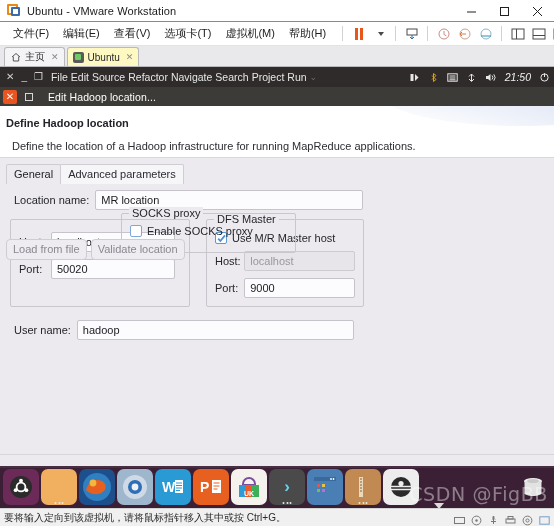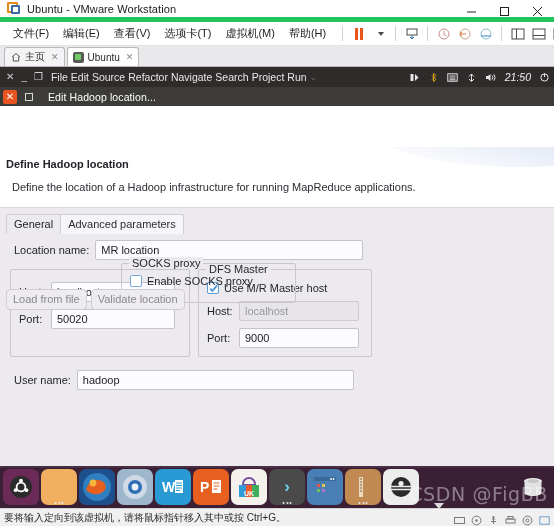--- a/index.html
+++ b/index.html
@@ -7,21 +7,21 @@
     width: 554px; height: 526px;
     font-family: "Liberation Sans", "DejaVu Sans", sans-serif;
     overflow: hidden;
     background: #fff;
   }
   #app { position: relative; width: 554px; height: 526px; background: #ffffff; }
 
   
   .vm-titlebar {
     height: 22px; display: flex; align-items: center;
-    background: #ffffff; border-bottom: 5px solid #22c55e;
+    background: #ffffff; border-bottom: 1px solid #22c55e;
     padding-left: 7px; position: relative;
   }
   .vm-logo { width: 13px; height: 13px; position: relative; margin-right: 7px; flex: none; }
   .vm-logo .sq1 { position: absolute; left: 0; top: 0; width: 11px; height: 11px;
     border: 2px solid #e8891c; border-radius: 1px; }
   .vm-logo .sq2 { position: absolute; left: 4px; top: 3px; width: 9px; height: 9px;
     border: 2px solid #3b6ca8; border-radius: 1px; background: #fff; }
   .vm-title-text { font-size: 11px; color: #1a1a1a; letter-spacing: .1px; }
   .vm-winbtns { position: absolute; right: 0; top: 0; height: 22px; display: flex; }
   .vm-winbtn { width: 33px; height: 22px; display: flex; align-items: center;
@@ -49,21 +49,21 @@
   .vm-tabstrip {
     height: 21px; background: #e9e9ec; display: flex; align-items: flex-end;
     padding-left: 4px; border-bottom: 1px solid #b9b9bd;
   }
   .vm-tab {
     height: 19px; display: flex; align-items: center; gap: 4px;
     padding: 0 5px; font-size: 10px; color: #2b2b2b;
     border: 1px solid #b9b9bd; border-bottom: none;
     border-radius: 3px 3px 0 0; background: #f4f4f6; margin-right: 2px;
   }
-  .vm-tab.active { background: #ffffff; }
+  .vm-tab.active { background: #fef9c3; }
   .vm-tab .tabclose { color: #8a8a8a; font-size: 9px; margin-left: 2px; }
   .home-ico { width: 11px; height: 11px; display:flex; align-items:center; justify-content:center;}
   .ub-ico { width: 11px; height: 11px; background: #5a5a5a; border-radius: 2px;
     display: flex; align-items: center; justify-content: center; }
   .ub-ico i { width: 6px; height: 6px; background: #6ecb63; border-radius: 1px; }
 
   
   .guest {
     position: absolute; left: 0; top: 67px; width: 554px; height: 441px;
     background: #ffffff; overflow: hidden;
@@ -94,23 +94,22 @@
     color: #fff; font-size: 10px; font-weight: bold; line-height: 1; }
   .u-btn-max { width: 14px; height: 14px; background: #3c3b37; border: 0;
     display: flex; align-items: center; justify-content: center; }
   .u-btn-max i { width: 8px; height: 8px; border: 1.5px solid #d8d8d8; display: block; }
   .u-wintitle { font-size: 10.5px; color: #ffffff; font-weight: normal;
     margin-left: 7px; letter-spacing: .1px; }
 
   
   .dlg { background: #eceaee; height: 402px; position: relative; }
   .dlg-head {
-    background: #ffffff; height: 61px; position: relative; overflow: hidden;
+    background: #ffffff; height: 52px; position: relative; overflow: hidden;
     border-bottom: 1px solid #d9d9d9;
-    margin-top: 41px;
   }
   .dlg-head .swoosh {
     position: absolute; right: -30px; top: -42px; width: 220px; height: 70px;
     background: linear-gradient(200deg, #cfd9ef 0%, #e7ecf7 45%, #ffffff 80%);
     border-radius: 0 0 0 100%;
     transform: rotate(-6deg);
   }
   .dlg-title { font-size: 11px; font-weight: bold; color: #23232a;
     padding: 11px 0 0 6px; position: relative; }
   .dlg-sub { font-size: 11px; color: #2c2c33; padding: 11px 0 0 12px; position: relative; }
@@ -434,21 +433,21 @@
             <div class="grow">
               <span class="lbl" style="width:32px;">Host:</span>
               <span class="inp" style="width:124px;">localhost</span>
             </div>
             <div class="grow">
               <span class="lbl" style="width:32px;">Port:</span>
               <span class="inp" style="width:124px;">50020</span>
             </div>
           </div>
 
-          <div class="group" style="width:174px;">
+          <div class="group" style="width:158px;margin-left:8px;">
             <span class="glabel">DFS Master</span>
             <div class="grow">
               <span class="chk on">
                 <svg width="9" height="9" viewBox="0 0 9 9">
                     <path d="M1.2 4.6l2.2 2.4L8 1.4" fill="none" stroke="#4a90d9" stroke-width="1.8"></path>
                   </svg>
               </span>
               <span class="chk-lab">Use M/R Master host</span>
             </div>
             <div class="grow">

